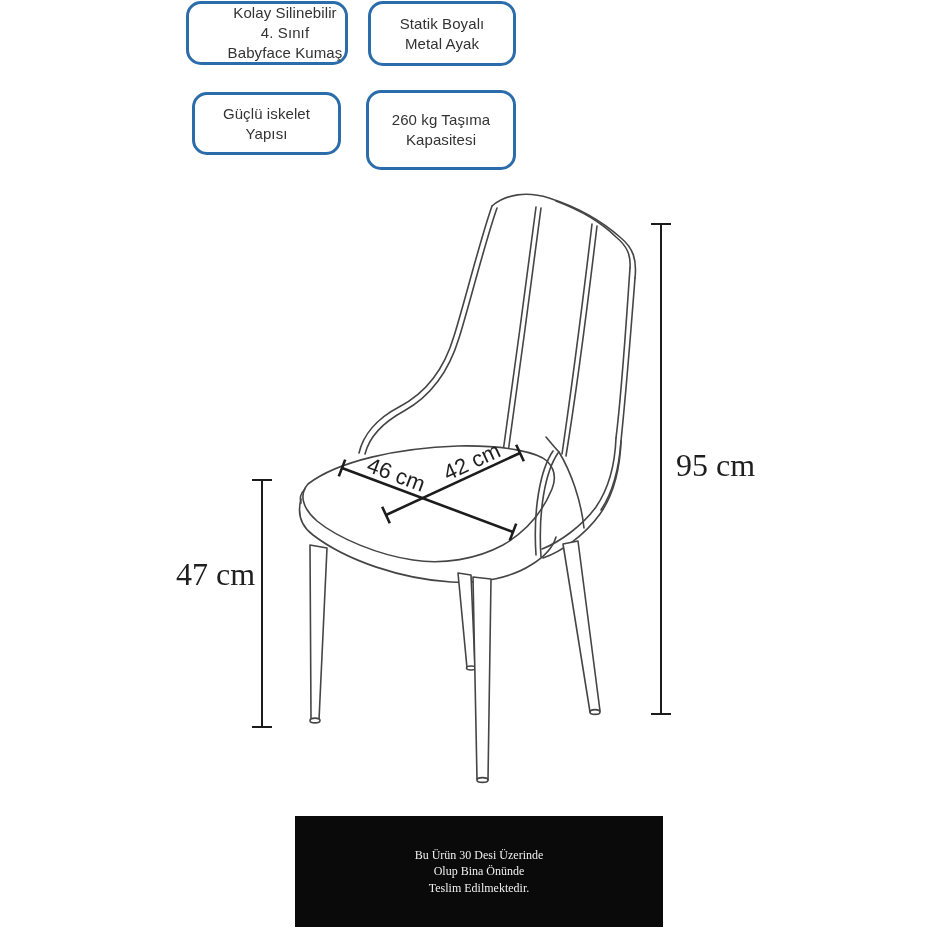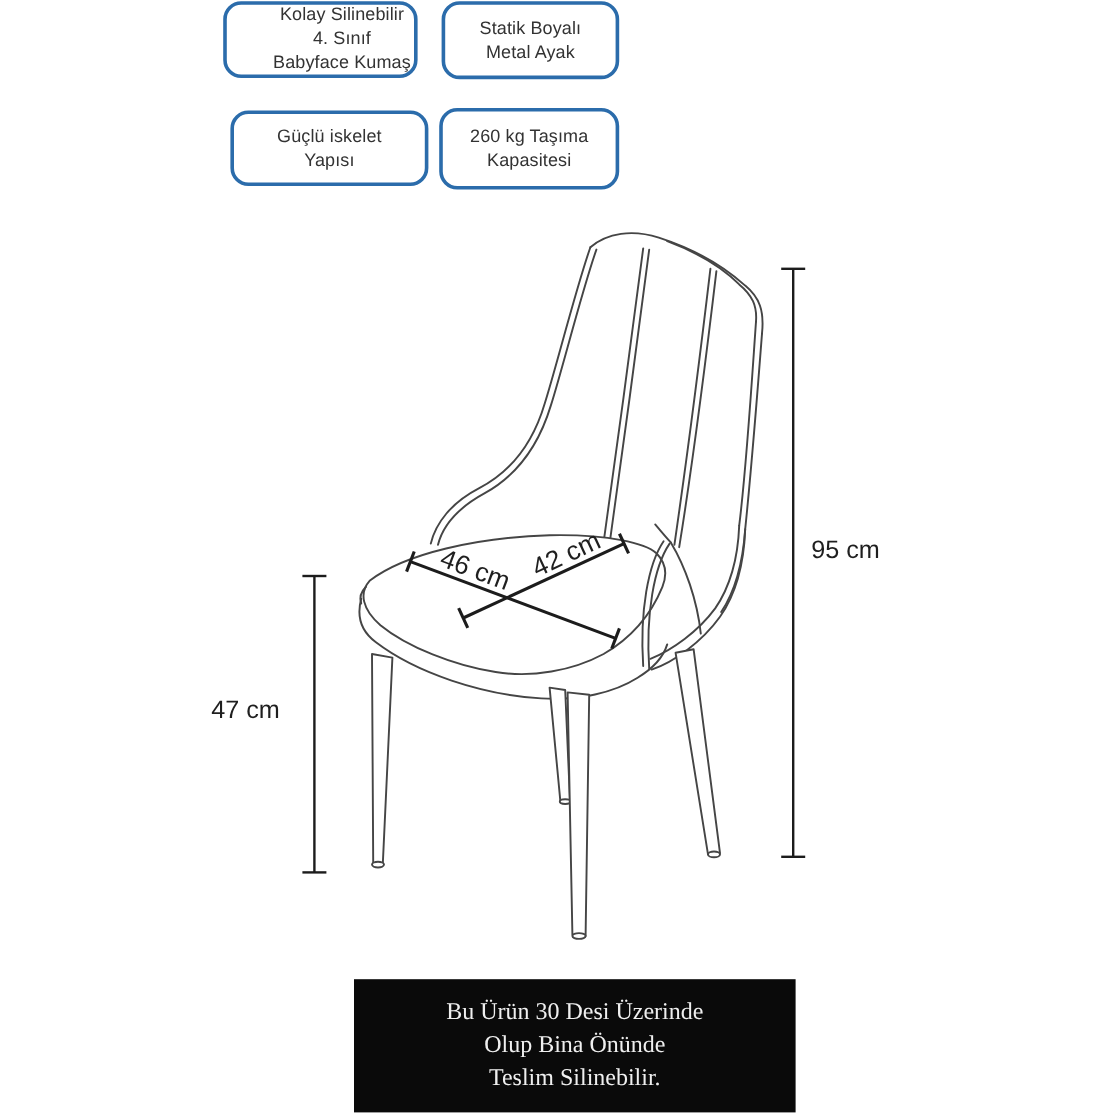--- a/index.html
+++ b/index.html
@@ -20,43 +20,43 @@
   .badge{
     position:absolute;box-sizing:border-box;
     border:3px solid var(--badge_border);border-radius:15px;
     background:#fff;color:var(--badge_text);
     display:flex;flex-direction:column;justify-content:center;align-items:center;
     text-align:center;font-size:15px;line-height:1.32;letter-spacing:0.1px;
   }
   .badge div{white-space:nowrap;}
   .badge1{left:186px;top:1px;width:162px;height:64px;padding-left:36px;}
   .badge2{left:368px;top:1px;width:148px;height:65px;}
-  .badge3{left:192px;top:92px;width:165px;height:63px;}
-  .badge4{left:366px;top:90px;width:150px;height:68px;}
+  .badge3{left:192px;top:92px;width:149px;height:63px;}
+  .badge4{left:366px;top:90px;width:150px;height:80px;}
   .chair-svg{position:absolute;left:0;top:0;width:932px;height:932px;}
   .art{fill:none;stroke:var(--line_art);stroke-width:1.6;stroke-linecap:round;stroke-linejoin:round;}
   .art-fill{fill:#ffffff;stroke:var(--line_art);stroke-width:1.6;stroke-linejoin:round;}
   .dim{stroke:var(--dimension_line);stroke-width:2.6;fill:none;stroke-linecap:butt;}
   .dim-thin{stroke:var(--dimension_line);stroke-width:2;fill:none;}
   .dim-label{
     position:absolute;color:var(--dimension_text);
     font-size:22px;white-space:nowrap;text-align:center;
   }
   .dim-label-big{
     position:absolute;color:var(--dimension_text);
-    font-size:21px;white-space:nowrap;
+    font-size:32px;white-space:nowrap;font-family:Liberation Serif, serif;
   }
   .lbl-46{left:350px;top:462px;width:92px;transform:rotate(20.5deg);}
   .lbl-42{left:426px;top:449px;width:92px;transform:rotate(-25deg);}
   .lbl-95{left:676px;top:447px;}
-  .lbl-47{left:176px;top:580px;}
+  .lbl-47{left:176px;top:556px;}
   .footer{
     position:absolute;left:295px;top:816px;width:368px;height:111px;
     background:var(--footer_bg);color:var(--footer_text);
-    font-family:"Liberation Serif",serif;font-size:20px;line-height:1.38;
+    font-family:"Liberation Serif",serif;font-size:12px;line-height:1.38;
     display:flex;flex-direction:column;justify-content:center;align-items:center;
     text-align:center;
   }
   .footer div{white-space:nowrap;}
 </style>
 </head>
 <body>
 
 <div class="canvas">
 
@@ -151,16 +151,16 @@
   </svg>
 
   <div class="dim-label lbl-46">46 cm</div>
   <div class="dim-label lbl-42">42 cm</div>
   <div class="dim-label-big lbl-95">95 cm</div>
   <div class="dim-label-big lbl-47">47 cm</div>
 
   <div class="footer">
     <div>Bu Ürün 30 Desi Üzerinde</div>
     <div>Olup Bina Önünde</div>
-    <div>Teslim Silinebilir.</div>
+    <div>Teslim Edilmektedir.</div>
   </div>
 
 </div>
 
 </body></html>

